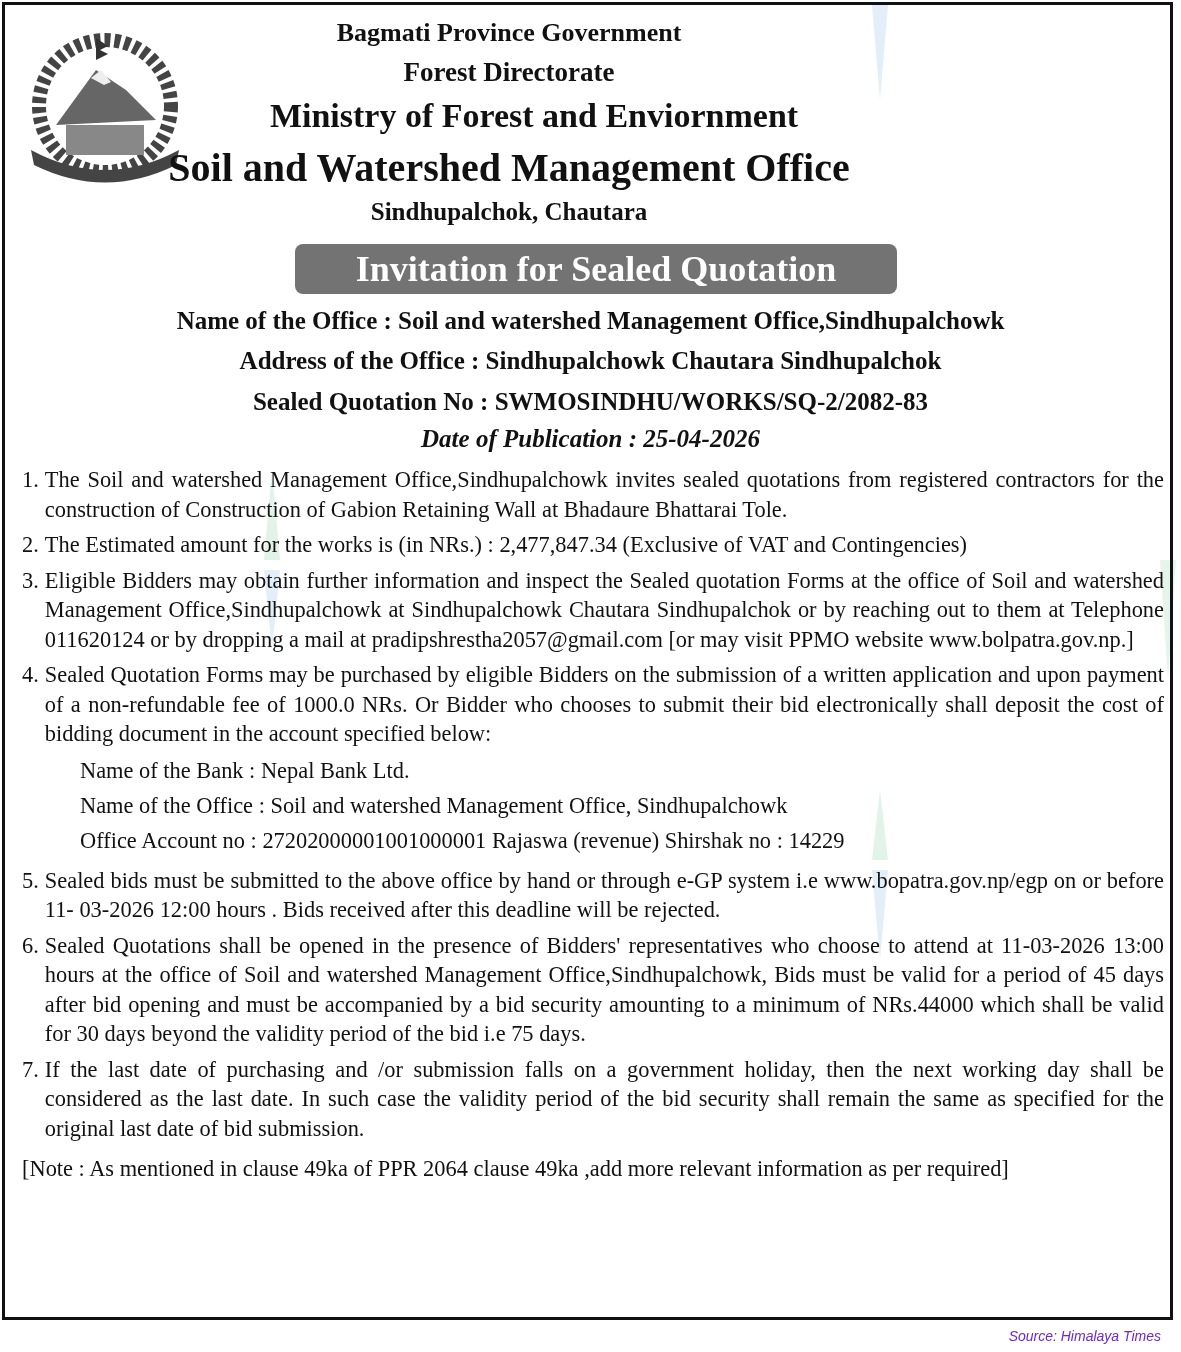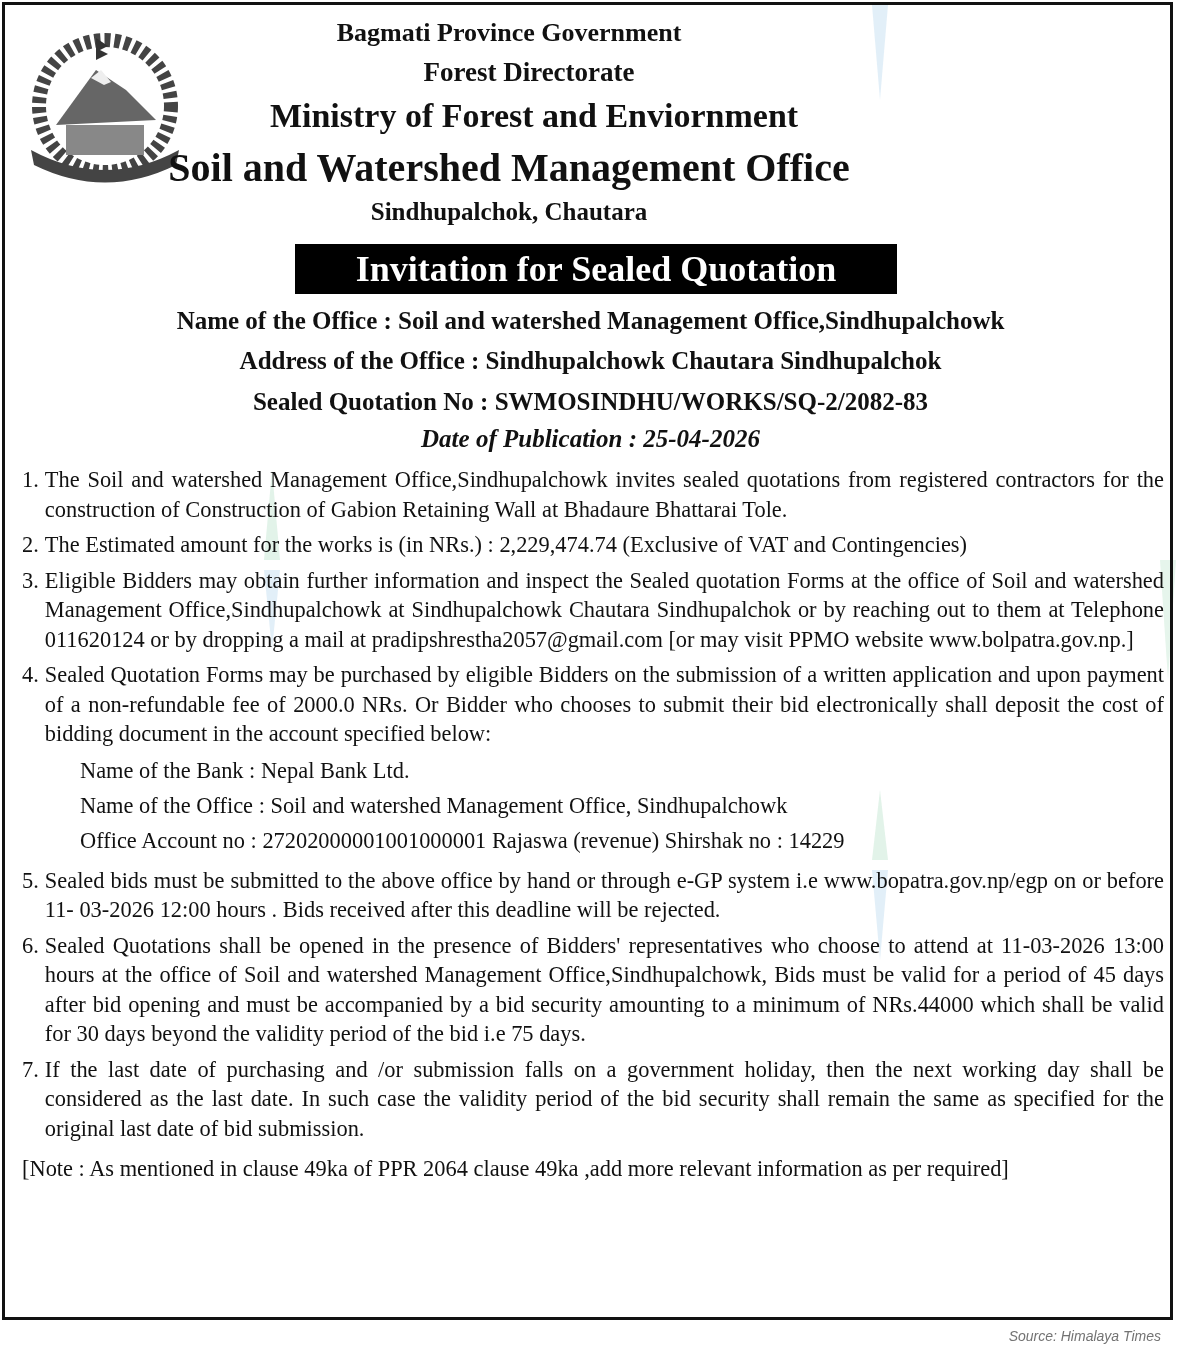--- a/index.html
+++ b/index.html
@@ -3,39 +3,39 @@
 <meta charset="utf-8">
 <style>
   html, body { margin: 0; padding: 0; background: #ffffff; }
   body { width: 1181px; height: 1352px; position: relative; overflow: hidden;
          font-family: "Liberation Serif", "DejaVu Serif", serif; color: #111; }
   .frame { position: absolute; left: 2px; top: 2px; width: 1171px; height: 1318px;
            border: 3px solid #111; box-sizing: border-box; }
   .emblem { position: absolute; left: 16px; top: 30px; width: 178px; height: 160px; }
   .hdr { position: absolute; left: 0; width: 1018px; text-align: center; font-weight: bold; }
   .h1 { top: 18px; font-size: 26px; }
-  .h2 { top: 57px; font-size: 27px; margin-left: 20px; }
+  .h2 { top: 57px; font-size: 27px; }
   .h3 { top: 97px; font-size: 34px; padding-left: 25px; }
   .h4 { top: 144px; font-size: 40px; }
   .h5 { top: 198px; font-size: 25px; }
   .banner { position: absolute; left: 295px; top: 244px; width: 602px; height: 50px;
-            background: #000000; border-radius: 0; color: #fff; text-align: center;
+            background: #737373; border-radius: 8px; color: #fff; text-align: center;
             font-size: 36px; font-weight: bold; line-height: 50px; }
   .info { position: absolute; left: 0; width: 1181px; text-align: center; font-weight: bold; font-size: 25px; }
   .i1 { top: 307px; } .i2 { top: 347px; } .i3 { top: 388px; }
   .i4 { top: 425px; font-style: italic; }
   .items { position: absolute; left: 22px; top: 465px; width: 1142px; font-size: 22.4px; line-height: 29.5px; }
   .item { display: flex; margin-bottom: 6px; }
   .num { flex: 0 0 auto; padding-right: 6px; }
   .txt { flex: 1 1 auto; text-align: justify; text-align-last: left; }
   .bank { margin: 4px 0 8px 58px; }
   .bank div { line-height: 35px; }
   .note { margin-top: 11px; }
   .source { position: absolute; right: 20px; top: 1328px; font-family: "Liberation Sans", sans-serif;
-            font-style: italic; font-size: 14px; color: #737373; }
+            font-style: italic; font-size: 14px; color: #6d28d9; }
   .wm { position: absolute; pointer-events: none; }
 </style>
 </head>
 <body>
 
 <svg class="wm" style="left:0;top:0" width="1181" height="1352">
   <polygon points="872,5 888,5 880,100" fill="#d6e8f5" opacity="0.7"></polygon>
   <polygon points="264,560 280,560 272,470" fill="#d5eedf" opacity="0.7"></polygon>
   <polygon points="264,570 280,570 272,650" fill="#d6e8f5" opacity="0.7"></polygon>
   <polygon points="872,860 888,860 880,790" fill="#d5eedf" opacity="0.7"></polygon>
@@ -67,29 +67,29 @@
 <div class="info i3">Sealed Quotation No : SWMOSINDHU/WORKS/SQ-2/2082-83</div>
 <div class="info i4">Date of  Publication : 25-04-2026</div>
 
 <div class="items">
   <div class="item">
     <span class="num">1.</span>
     <span class="txt">The Soil and watershed Management Office,Sindhupalchowk invites sealed quotations from registered contractors for the construction of Construction of Gabion Retaining Wall at Bhadaure Bhattarai Tole.</span>
   </div>
   <div class="item">
     <span class="num">2.</span>
-    <span class="txt">The Estimated amount for the works is (in NRs.) : 2,229,474.74 (Exclusive of VAT and Contingencies)</span>
+    <span class="txt">The Estimated amount for the works is (in NRs.) : 2,477,847.34 (Exclusive of VAT and Contingencies)</span>
   </div>
   <div class="item">
     <span class="num">3.</span>
     <span class="txt">Eligible Bidders may obtain further information and inspect the Sealed quotation Forms at the office of Soil and watershed Management Office,Sindhupalchowk at Sindhupalchowk Chautara Sindhupalchok or by reaching out to them at Telephone 011620124 or by dropping a mail at pradipshrestha2057@gmail.com [or may visit PPMO website www.bolpatra.gov.np.]</span>
   </div>
   <div class="item" style="margin-bottom:0">
     <span class="num">4.</span>
-    <span class="txt">Sealed Quotation Forms may be purchased by eligible Bidders on the submission of a written application and upon payment of a non-refundable fee of 2000.0 NRs. Or Bidder who chooses to submit their bid electronically shall deposit the cost of bidding document in the account specified below:</span>
+    <span class="txt">Sealed Quotation Forms may be purchased by eligible Bidders on the submission of a written application and upon payment of a non-refundable fee of 1000.0 NRs. Or Bidder who chooses to submit their bid electronically shall deposit the cost of bidding document in the account specified below:</span>
   </div>
   <div class="bank">
     <div>Name of the Bank :  Nepal Bank Ltd.</div>
     <div>Name of the Office :  Soil and watershed Management Office, Sindhupalchowk</div>
     <div>Office Account no :  27202000001001000001   Rajaswa (revenue)  Shirshak no :  14229</div>
   </div>
   <div class="item">
     <span class="num">5.</span>
     <span class="txt">Sealed bids must be submitted to the above office by hand or through e-GP system i.e www.bopatra.gov.np/egp on or before 11- 03-2026 12:00 hours . Bids received after this deadline will be rejected.</span>
   </div>

